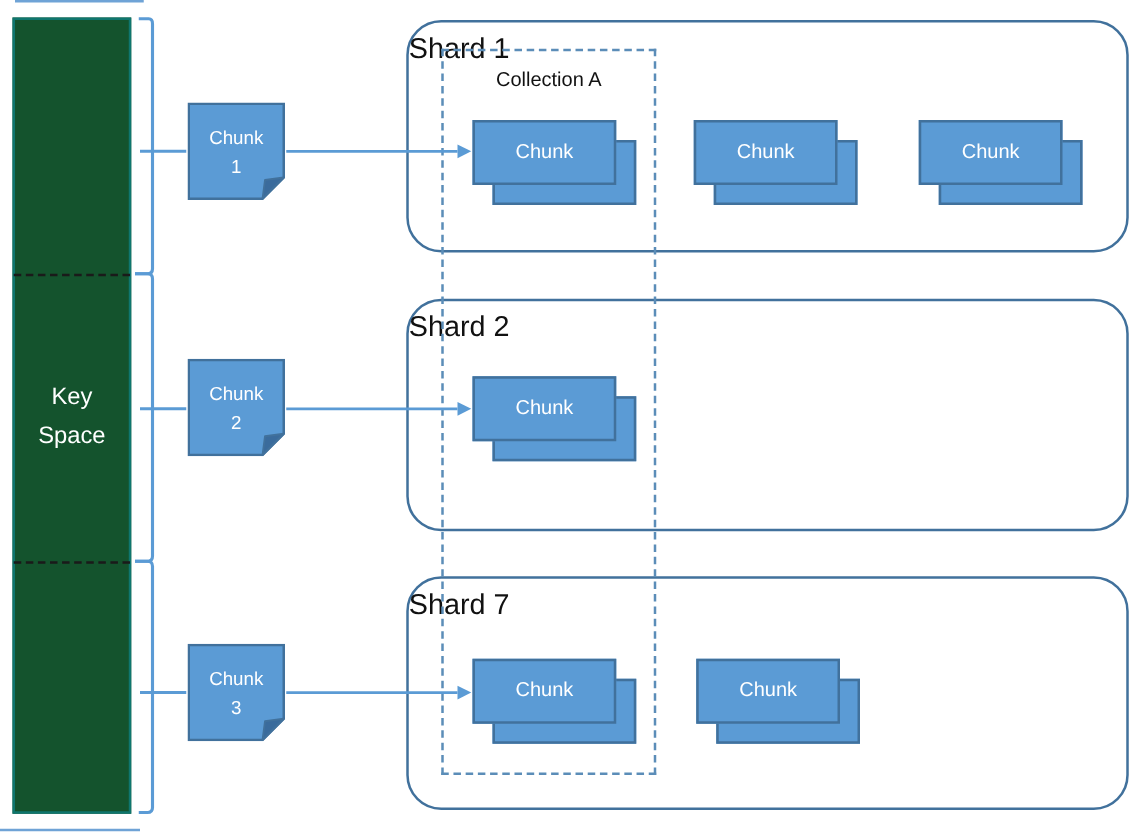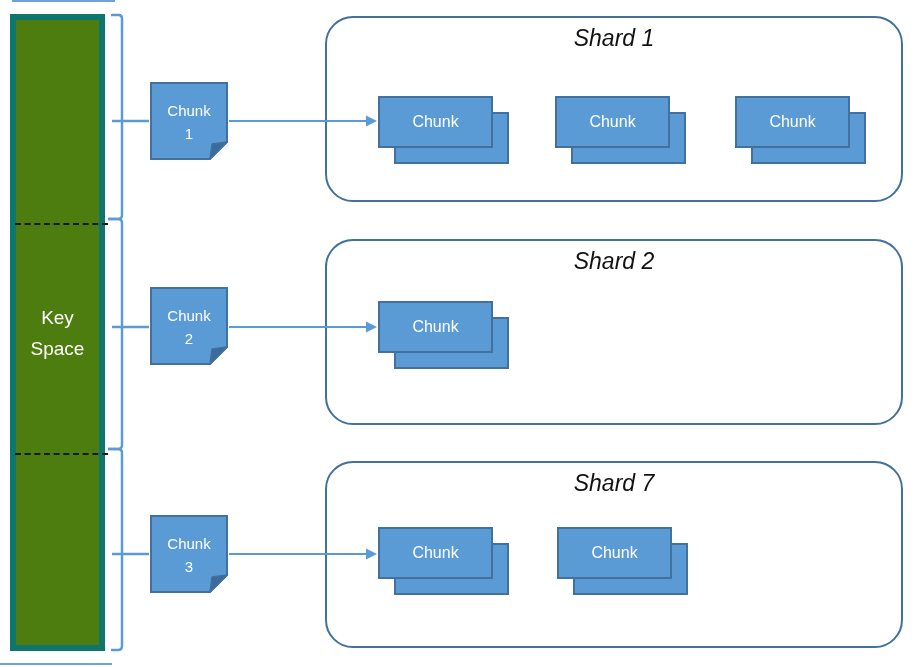--- a/index.html
+++ b/index.html
@@ -5,21 +5,21 @@
   html,body{margin:0;padding:0;}
   body{
     width:914px;height:667px;position:relative;background:#ffffff;
     font-family:"Liberation Sans",sans-serif;overflow:hidden;
   }
   .canvas{position:absolute;inset:0;}
 
   
   .keyspace{
     position:absolute;left:10px;top:14px;width:95px;height:637px;
-    background:#4d7c0f;border:6px solid #0f766e;box-sizing:border-box;
+    background:#14532d;border:2px solid #0f766e;box-sizing:border-box;
     display:flex;align-items:center;justify-content:center;
   }
   .ks-label{
     color:#ffffff;font-size:19px;text-align:center;line-height:31px;width:70px;
   }
   .divider{
     position:absolute;left:-1px;width:93px;height:0;
     border-top:2px dashed #1a1a1a;
   }
   .divider.d1{top:203px;}
@@ -28,22 +28,22 @@
   
   .shard{
     position:absolute;left:325px;width:578px;
     border:2px solid #41719C;border-radius:28px;box-sizing:border-box;
     background:transparent;
   }
   .shard.s1{top:16px;height:186px;}
   .shard.s2{top:239px;height:186px;padding-left:48px;}
   .shard.s3{top:461px;height:187px;}
   .shard-title{
-    position:absolute;left:0;top:7px;width:100%;text-align:center;
-    font-size:23px;color:#111111;font-style:italic;
+    position:absolute;left:0;top:7px;width:100%;text-align:left;
+    font-size:23px;color:#111111;
   }
 
   
   .collection{
     position:absolute;left:353px;top:39px;width:172px;height:581px;
     border:2px dashed #5B8DB8;box-sizing:border-box;
   }
   .collection-title{
     position:absolute;left:0;top:15px;width:100%;text-align:center;
     font-size:16px;color:#111111;
@@ -87,20 +87,23 @@
   <div class="shard s1">
     <div class="shard-title">Shard 1</div>
   </div>
   <div class="shard s2">
     <div class="shard-title">Shard 2</div>
   </div>
   <div class="shard s3">
     <div class="shard-title">Shard 7</div>
   </div>
 
+  <div class="collection">
+    <div class="collection-title">Collection A</div>
+  </div>
 
   <div class="stack" style="left:378px;top:96px">
     <div class="back"></div>
     <div class="front">
       <span>Chunk</span>
     </div>
   </div>
   <div class="stack" style="left:555px;top:96px">
     <div class="back"></div>
     <div class="front">

